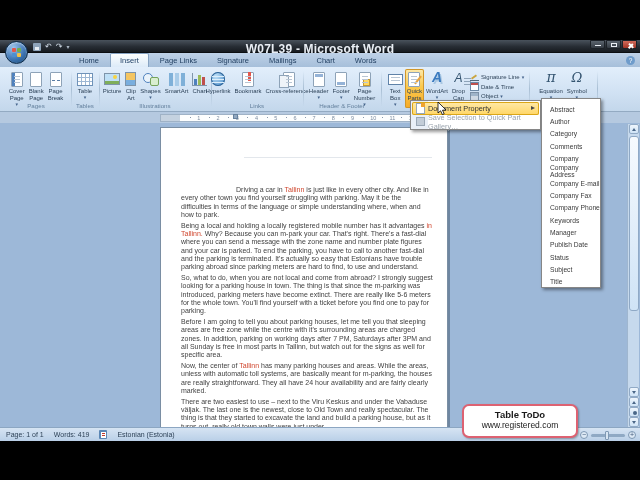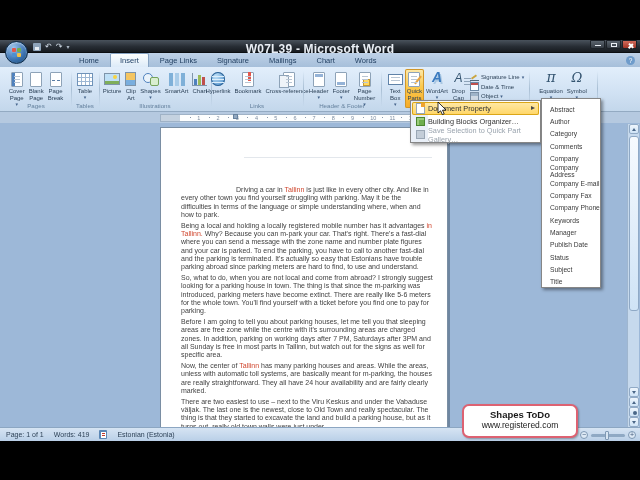--- a/index.html
+++ b/index.html
@@ -513,26 +513,20 @@
     </div>
 
     <div class="menu" id="qpmenu">
         <div class="mitem hl">
           <span class="micell">
             <i class="mi document-property-icon"></i>
           </span>
           <span>Document Property</span>
           <span class="subarrow"></span>
         </div>
-        <div class="mitem">
-          <span class="micell">
-            <i class="mi building-blocks-icon"></i>
-          </span>
-          <span>Building Blocks Organizer…</span>
-        </div>
         <div class="mitem dis">
           <span class="micell">
             <i class="mi save-gallery-icon"></i>
           </span>
           <span>Save Selection to Quick Part Gallery…</span>
         </div>
       </div>
     <div class="submenu" id="dpsubmenu">
         <div class="sitem">Abstract</div>
         <div class="sitem">Author</div>
@@ -549,18 +543,18 @@
         <div class="sitem">Status</div>
         <div class="sitem">Subject</div>
         <div class="sitem">Title</div>
       </div>
 
     <svg class="cursor" width="12" height="16" viewBox="0 0 12 16">
       <path d="M1,1 L1,12 L3.6,9.8 L5.4,13.6 L7.2,12.8 L5.5,9.2 L9,9 Z" fill="#ffffff" stroke="#000000" stroke-width="0.8"></path>
     </svg>
 
     <div class="todo">
-      <div class="t1">Shapes ToDo</div>
+      <div class="t1">Table ToDo</div>
       <div class="t2">www.registered.com</div>
     </div>
 
   </div>
 </div>
 
 </body></html>

